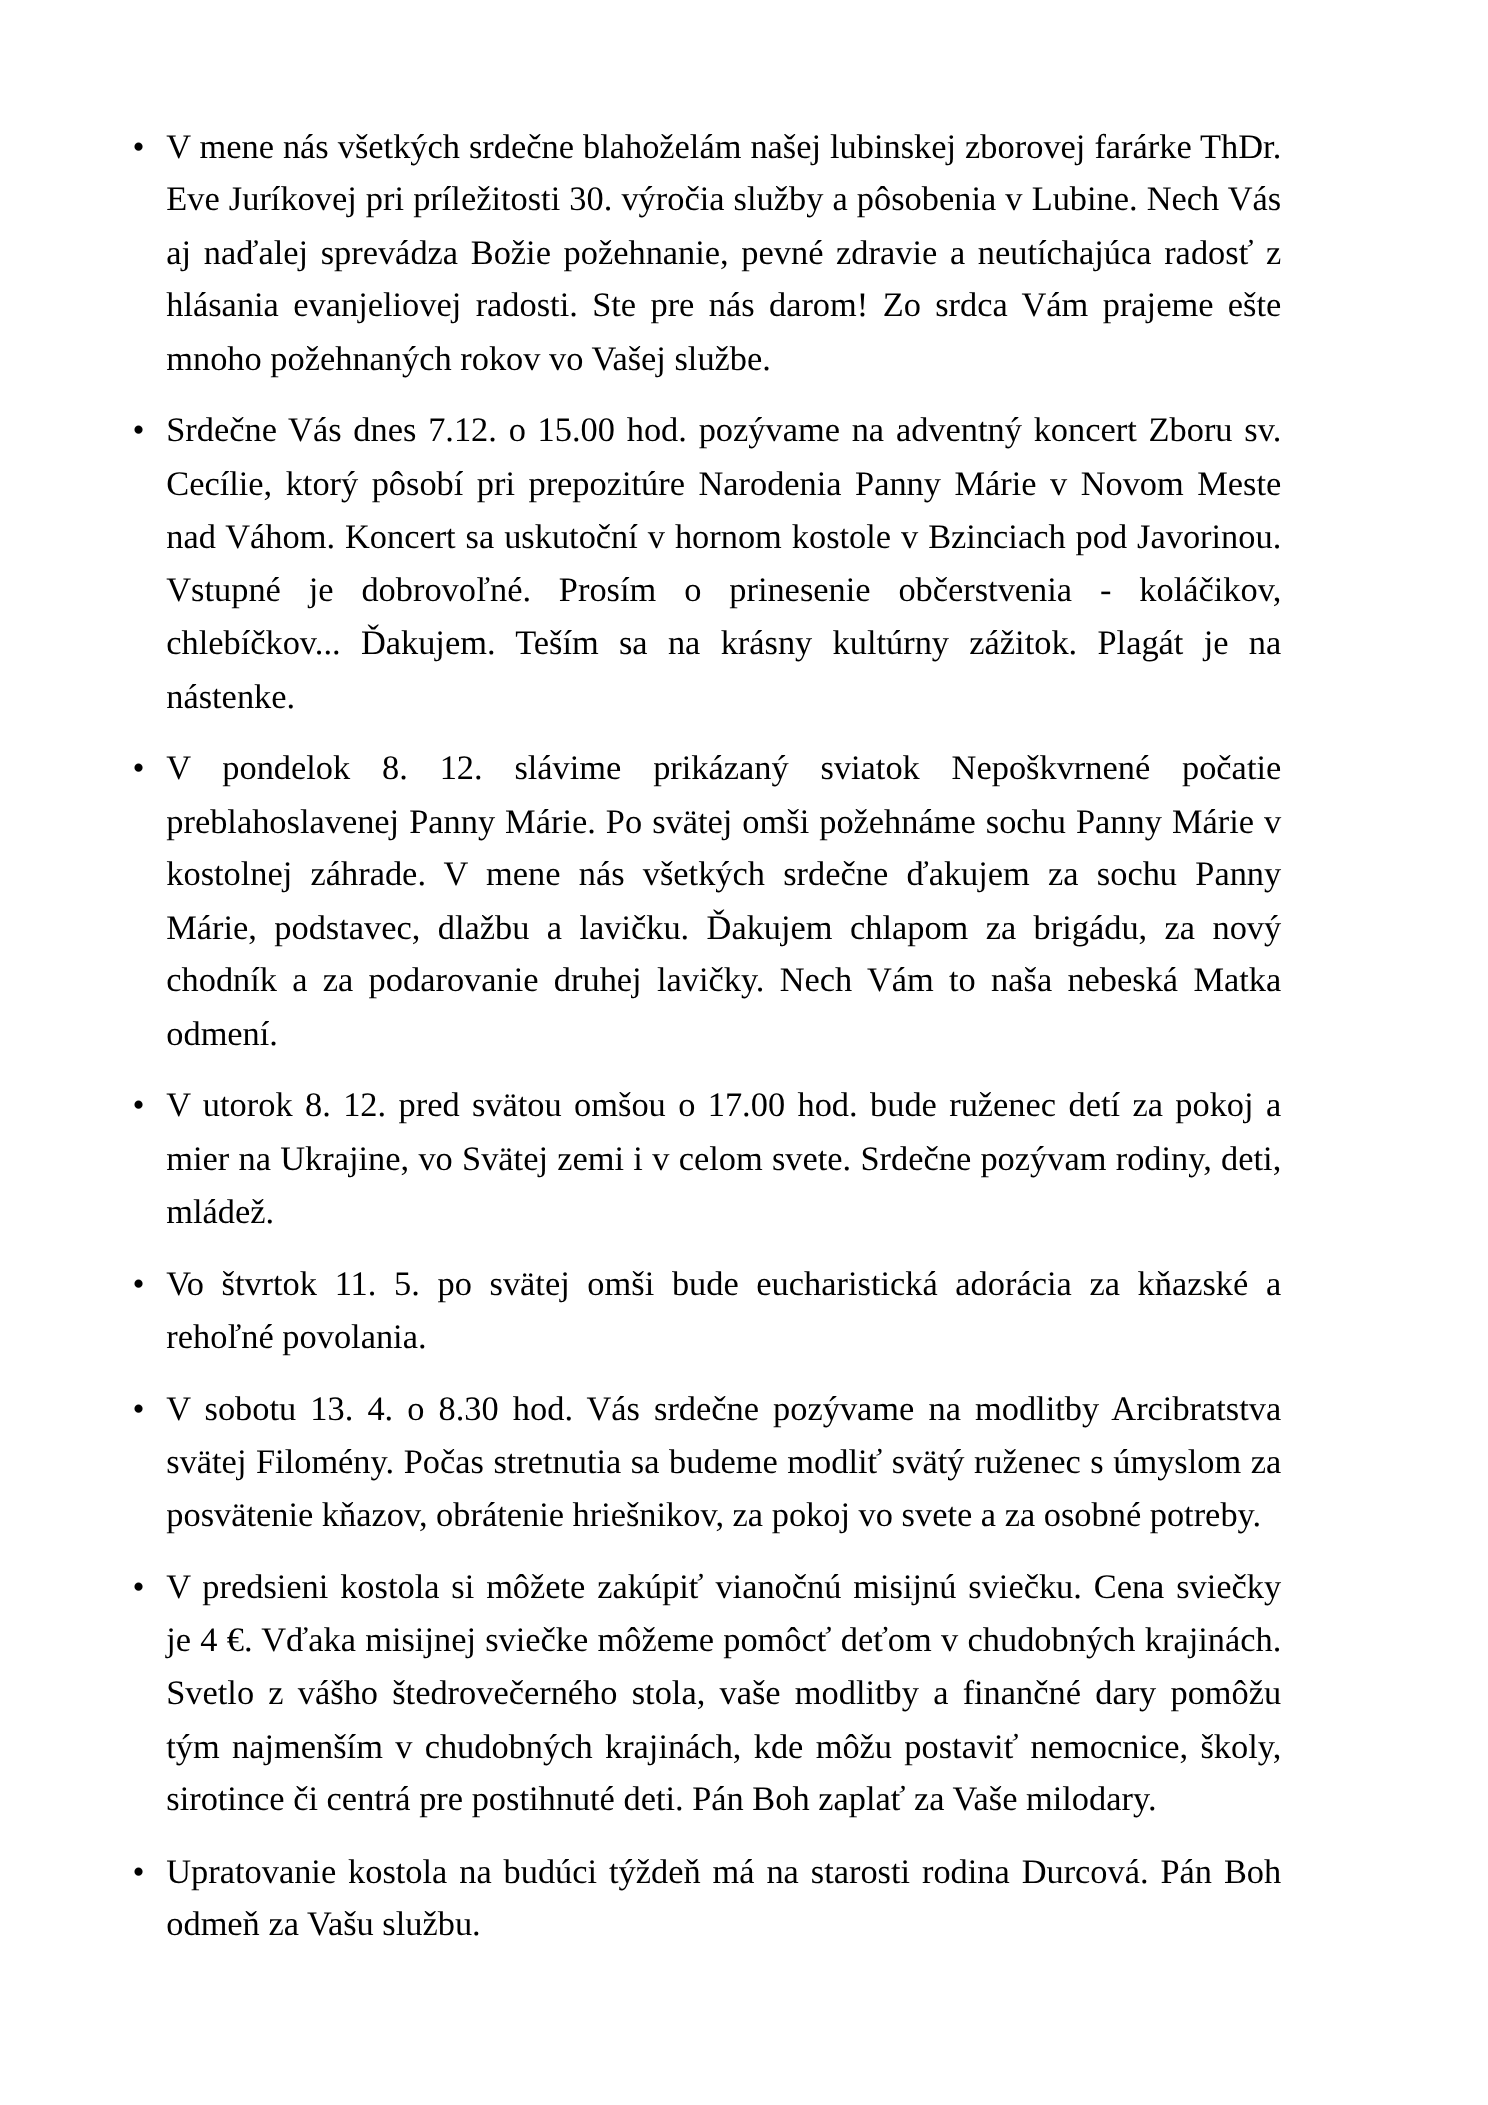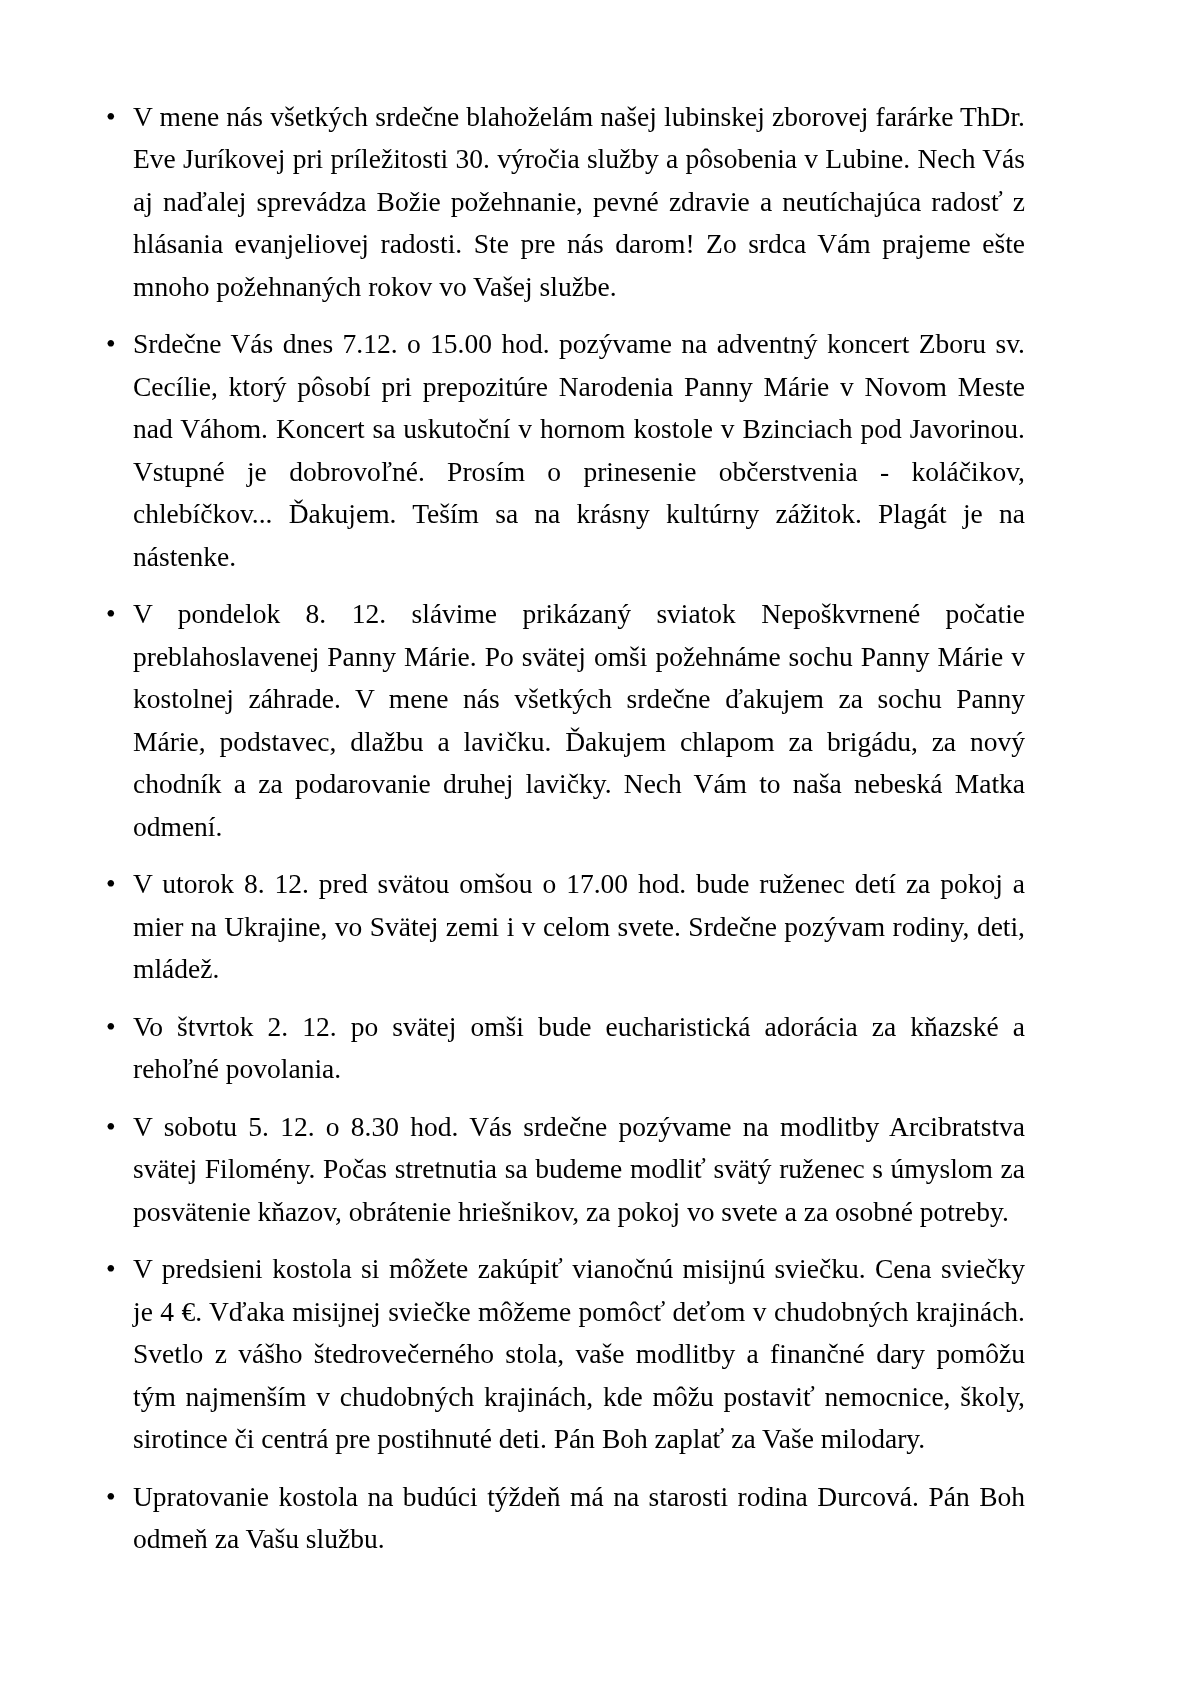--- a/index.html
+++ b/index.html
@@ -81,26 +81,26 @@
         <span class="announcement-text">V pondelok 8. 12. slávime prikázaný sviatok Nepoškvrnené počatie preblahoslavenej Panny Márie. Po svätej omši požehnáme sochu Panny Márie v kostolnej záhrade. V mene nás všetkých srdečne ďakujem za sochu Panny Márie, podstavec, dlažbu a lavičku. Ďakujem chlapom za brigádu, za nový chodník a za podarovanie druhej lavičky. Nech Vám to naša nebeská Matka odmení.</span>
       </li>
 
       <li class="announcement">
         <span class="bullet-marker">•</span>
         <span class="announcement-text">V utorok 8. 12. pred svätou omšou o 17.00 hod. bude ruženec detí za pokoj a mier na Ukrajine, vo Svätej zemi i v celom svete. Srdečne pozývam rodiny, deti, mládež.</span>
       </li>
 
       <li class="announcement">
         <span class="bullet-marker">•</span>
-        <span class="announcement-text">Vo štvrtok 2. 12. po svätej omši bude eucharistická adorácia za kňazské a rehoľné povolania.</span>
+        <span class="announcement-text">Vo štvrtok 11. 5. po svätej omši bude eucharistická adorácia za kňazské a rehoľné povolania.</span>
       </li>
 
       <li class="announcement">
         <span class="bullet-marker">•</span>
-        <span class="announcement-text">V sobotu 5. 12. o 8.30 hod. Vás srdečne pozývame na modlitby Arcibratstva svätej Filomény. Počas stretnutia sa budeme modliť svätý ruženec s úmyslom za posvätenie kňazov, obrátenie hriešnikov, za pokoj vo svete a za osobné potreby.</span>
+        <span class="announcement-text">V sobotu 13. 4. o 8.30 hod. Vás srdečne pozývame na modlitby Arcibratstva svätej Filomény. Počas stretnutia sa budeme modliť svätý ruženec s úmyslom za posvätenie kňazov, obrátenie hriešnikov, za pokoj vo svete a za osobné potreby.</span>
       </li>
 
       <li class="announcement">
         <span class="bullet-marker">•</span>
         <span class="announcement-text">V predsieni kostola si môžete zakúpiť vianočnú misijnú sviečku. Cena sviečky je 4 €. Vďaka misijnej sviečke môžeme pomôcť deťom v chudobných krajinách. Svetlo z vášho štedrovečerného stola, vaše modlitby a finančné dary pomôžu tým najmenším v chudobných krajinách, kde môžu postaviť nemocnice, školy, sirotince či centrá pre postihnuté deti. Pán Boh zaplať za Vaše milodary.</span>
       </li>
 
       <li class="announcement">
         <span class="bullet-marker">•</span>
         <span class="announcement-text">Upratovanie kostola na budúci týždeň má na starosti rodina Durcová. Pán Boh odmeň za Vašu službu.</span>

